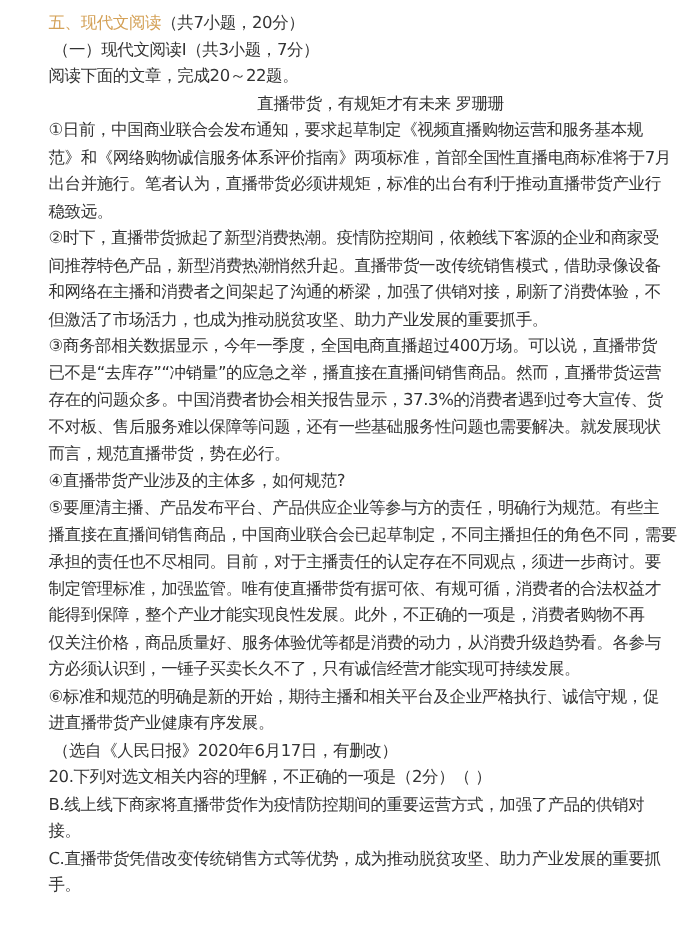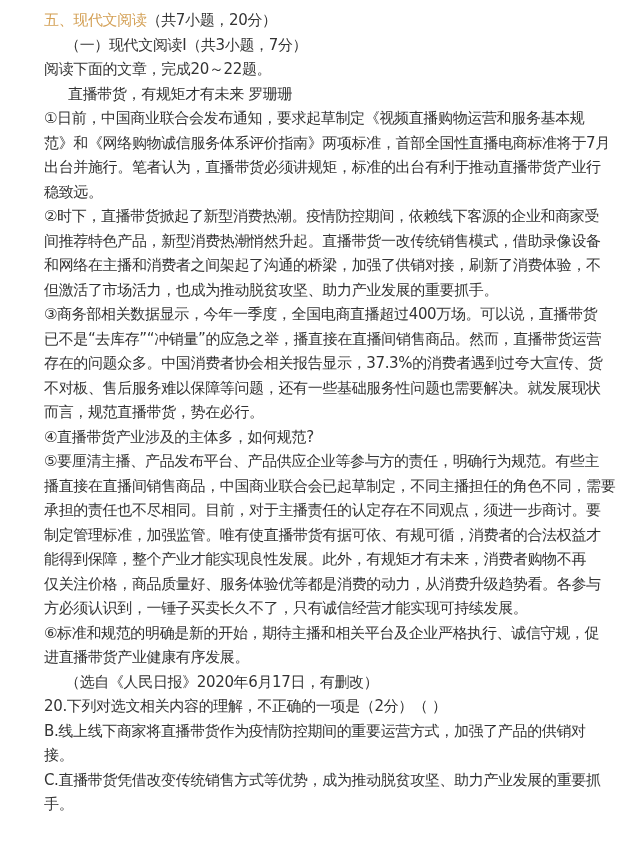--- a/index.html
+++ b/index.html
@@ -2,22 +2,22 @@
 <html><head>
 <meta charset="utf-8">
 <style>
   html, body { margin:0; padding:0; background:#ffffff; }
   body { width:631px; height:861px; overflow:hidden; position:relative;
          font-family: "DejaVu Sans", "Liberation Sans", sans-serif; color:#333333; }
   .doc { position:absolute; left:44px; top:8px; width:580px; }
   .line { font-size:15px; line-height:24.5px; white-space:nowrap; letter-spacing:-0.35px; }
   .heading { color:#d4a157; }
   .heading .rest { color:#333333;text-align:center; }
-  .indent2 { padding-left:24px; }
-  .small-indent { padding-left:4px;margin-left:17px; }
+  .indent2 { padding-left:24px;text-align:center; }
+  .small-indent { padding-left:4px; }
 </style>
 </head>
 <body>
 
 <div class="doc">
   <div class="line heading"><span>五、现代文阅读</span><span class="rest">（共7小题，20分）</span></div>
   <div class="line small-indent">（一）现代文阅读Ⅰ（共3小题，7分）</div>
   <div class="line">阅读下面的文章，完成20～22题。</div>
   <div class="line indent2">直播带货，有规矩才有未来  罗珊珊</div>
 
@@ -41,21 +41,21 @@
     <div class="line">而言，规范直播带货，势在必行。</div>
   </div>
   <div>
     <div class="line">④直播带货产业涉及的主体多，如何规范?</div>
   </div>
   <div>
     <div class="line">⑤要厘清主播、产品发布平台、产品供应企业等参与方的责任，明确行为规范。有些主</div>
     <div class="line">播直接在直播间销售商品，中国商业联合会已起草制定，不同主播担任的角色不同，需要</div>
     <div class="line">承担的责任也不尽相同。目前，对于主播责任的认定存在不同观点，须进一步商讨。要</div>
     <div class="line">制定管理标准，加强监管。唯有使直播带货有据可依、有规可循，消费者的合法权益才</div>
-    <div class="line">能得到保障，整个产业才能实现良性发展。此外，有规矩才有未来，消费者购物不再</div>
+    <div class="line">能得到保障，整个产业才能实现良性发展。此外，不正确的一项是，消费者购物不再</div>
     <div class="line">仅关注价格，商品质量好、服务体验优等都是消费的动力，从消费升级趋势看。各参与</div>
     <div class="line">方必须认识到，一锤子买卖长久不了，只有诚信经营才能实现可持续发展。</div>
   </div>
   <div>
     <div class="line">⑥标准和规范的明确是新的开始，期待主播和相关平台及企业严格执行、诚信守规，促</div>
     <div class="line">进直播带货产业健康有序发展。</div>
   </div>
 
   <div class="line small-indent">（选自《人民日报》2020年6月17日，有删改）</div>
 

